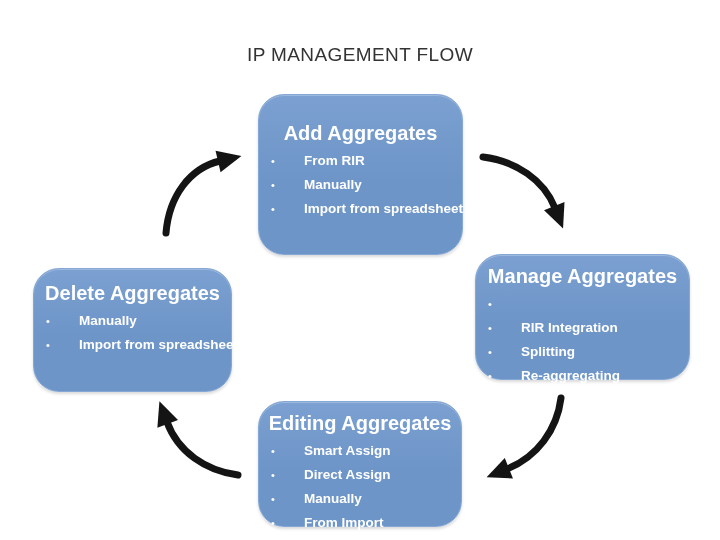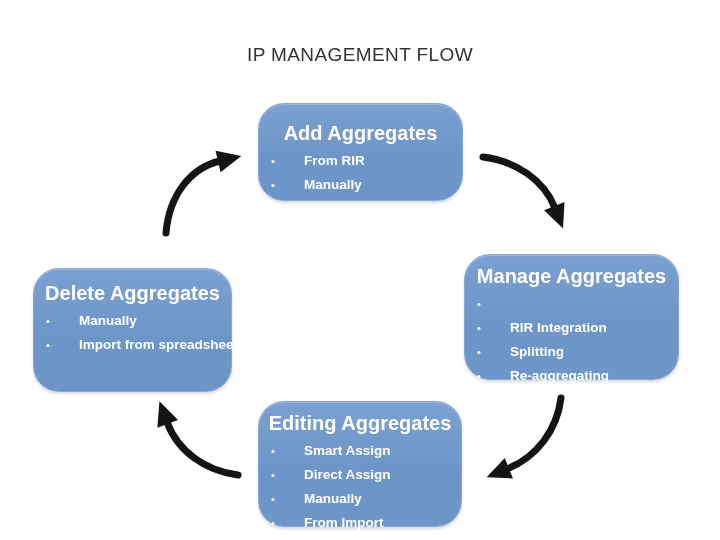--- a/index.html
+++ b/index.html
@@ -44,22 +44,22 @@
   }
   .bullets li{
     display:flex;align-items:baseline;
     line-height:24px;font-size:13.5px;
   }
   .dot{
     flex:0 0 33px;font-size:11px;
   }
   .bullet-text{white-space:nowrap;font-weight:bold;}
 
-  #box-add{left:258px;top:87px;width:205px;height:98px;padding-top:16px;}
-  #box-manage{left:464px;top:238px;width:215px;height:126px;padding-top:8px;}
+  #box-add{left:258px;top:78px;width:205px;height:161px;padding-top:25px;}
+  #box-manage{left:475px;top:238px;width:215px;height:126px;padding-top:8px;}
   #box-assign{left:258px;top:385px;width:204px;height:126px;padding-top:8px;}
   #box-delete{left:33px;top:252px;width:199px;height:124px;padding-top:11px;}
 
   .arrows-layer{position:absolute;left:0;top:0;width:720px;height:540px;pointer-events:none;}
   .arrows-layer path.curve{
     fill:none;stroke:var(--arrow);stroke-width:7;stroke-linecap:round;
   }
 </style>
 </head>
 <body>

